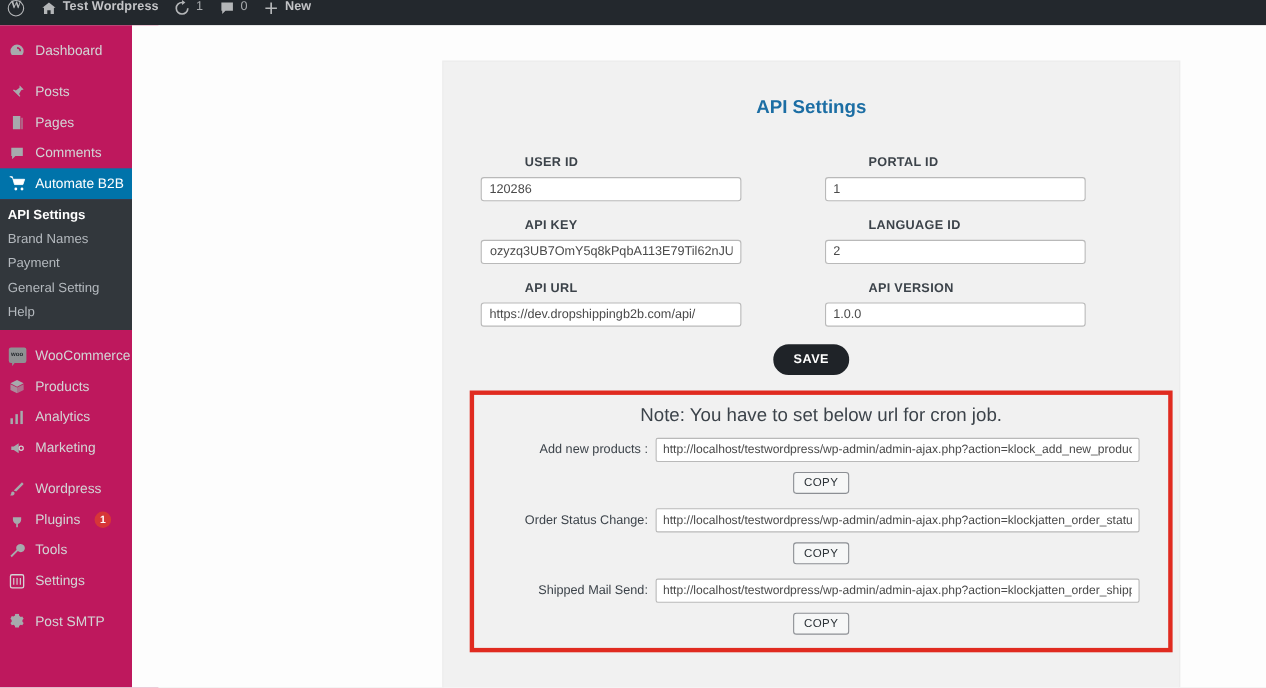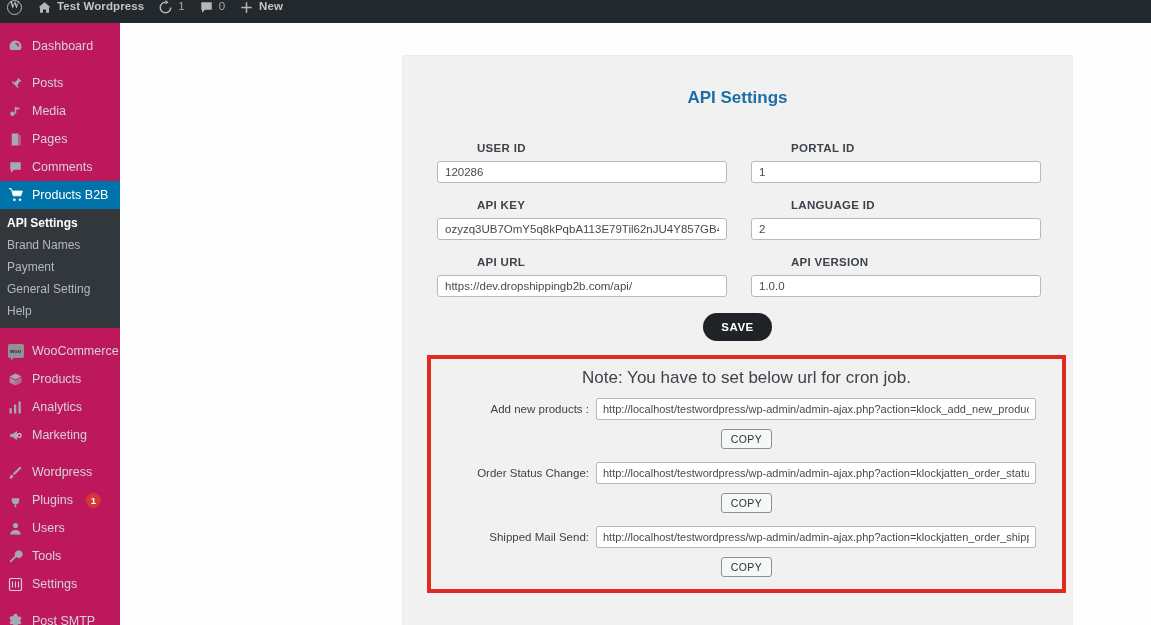--- a/index.html
+++ b/index.html
@@ -118,21 +118,21 @@
     padding: 34px 34px 0 34px;
   }
   .form-row { display: flex; gap: 24px; margin-bottom: 16px; }
   .field { width: 290px; }
   .field label {
     display: block;
     font-size: 11.5px; font-weight: 700; color: #3c434a;
     letter-spacing: .3px; margin-bottom: 7px; padding-left: 40px;
   }
   .field input {
-    width: 290px; height: 22px;
+    width: 237px; height: 22px;
     border: 1px solid #b9b9b9; border-radius: 3px;
     background: #fff; color: #4a4a4a;
     font-size: 11.5px; padding: 0 7px;
     font-family: "Liberation Sans", sans-serif;
   }
   .save-wrap { text-align: center; margin-top: 14px; }
   .save-btn {
     background: #1f2328; color: #fff;
     border: none; border-radius: 14px;
     font-size: 11.5px; font-weight: 700; letter-spacing: .5px;
@@ -226,30 +226,20 @@
 
   <div class="menu-item">
     <span class="mi-ico">
       <svg width="15" height="15" viewBox="0 0 20 20">
           <path d="M13 2l5 5-3 1-2.5 4.5L14 15l-1 1-4-4-5 5 5-5-4-4 1-1 2.5 1.5L13 5z"></path>
         </svg>
     </span>
     <span>Posts</span>
   </div>
 
-  <div class="menu-item">
-    <span class="mi-ico">
-      <svg width="15" height="15" viewBox="0 0 20 20">
-          <circle cx="6" cy="13" r="3"></circle>
-          <path d="M9 4h2v9H9z"></path>
-          <path d="M11 4l6 2-6 2z"></path>
-        </svg>
-    </span>
-    <span>Media</span>
-  </div>
 
   <div class="menu-item">
     <span class="mi-ico">
       <svg width="15" height="15" viewBox="0 0 20 20">
           <path d="M5 2h9v16H5z"></path>
           <path d="M15 4h2v14h-2z" opacity=".6"></path>
         </svg>
     </span>
     <span>Pages</span>
   </div>
@@ -265,21 +255,21 @@
 
   <div class="menu-item active">
     <span class="mi-ico">
       <svg width="16" height="16" viewBox="0 0 20 20">
           <path d="M1 2h3l2.5 9H16l2-6H6"></path>
           <circle cx="8" cy="16" r="1.6"></circle>
           <circle cx="15" cy="16" r="1.6"></circle>
           <path d="M1 2h3l2.5 9H16l2-6H6" fill="none" stroke="currentColor"></path>
         </svg>
     </span>
-    <span>Products B2B</span>
+    <span>Automate B2B</span>
   </div>
 
   <div class="submenu">
     <a class="submenu-item current">API Settings</a>
     <a class="submenu-item">Brand Names</a>
     <a class="submenu-item">Payment</a>
     <a class="submenu-item">General Setting</a>
     <a class="submenu-item">Help</a>
   </div>
 
@@ -340,29 +330,20 @@
     <span class="mi-ico">
       <svg width="15" height="15" viewBox="0 0 20 20">
           <path d="M7 2v5M12 2v5M5 7h10v3a5 5 0 01-10 0z"></path>
           <path d="M9 15h2v4H9z"></path>
         </svg>
     </span>
     <span>Plugins</span>
     <span class="badge">1</span>
   </div>
 
-  <div class="menu-item">
-    <span class="mi-ico">
-      <svg width="15" height="15" viewBox="0 0 20 20">
-          <circle cx="10" cy="6" r="3.4"></circle>
-          <path d="M3 18c0-4 3.2-6 7-6s7 2 7 6z"></path>
-        </svg>
-    </span>
-    <span>Users</span>
-  </div>
 
   <div class="menu-item">
     <span class="mi-ico">
       <svg width="15" height="15" viewBox="0 0 20 20">
           <path d="M14 2a5 5 0 00-4.6 7L2 16.4 3.6 18l7.4-7.4A5 5 0 1014 2z"></path>
         </svg>
     </span>
     <span>Tools</span>
   </div>
 

